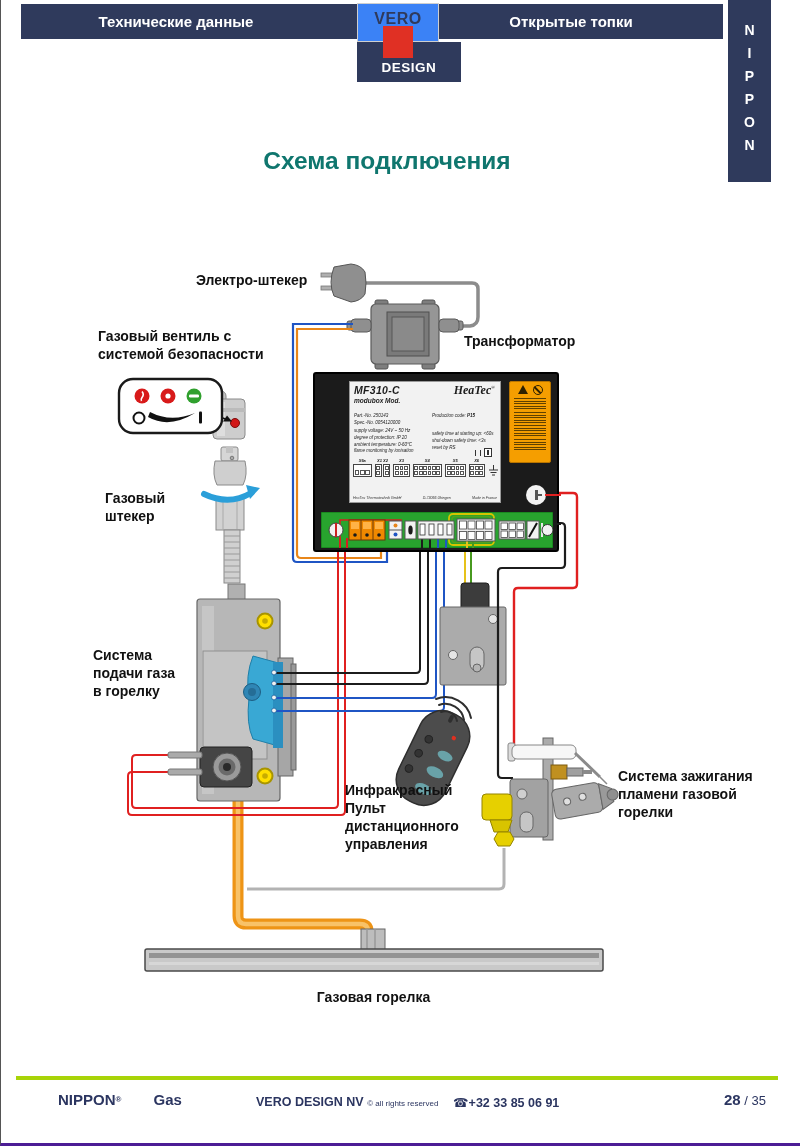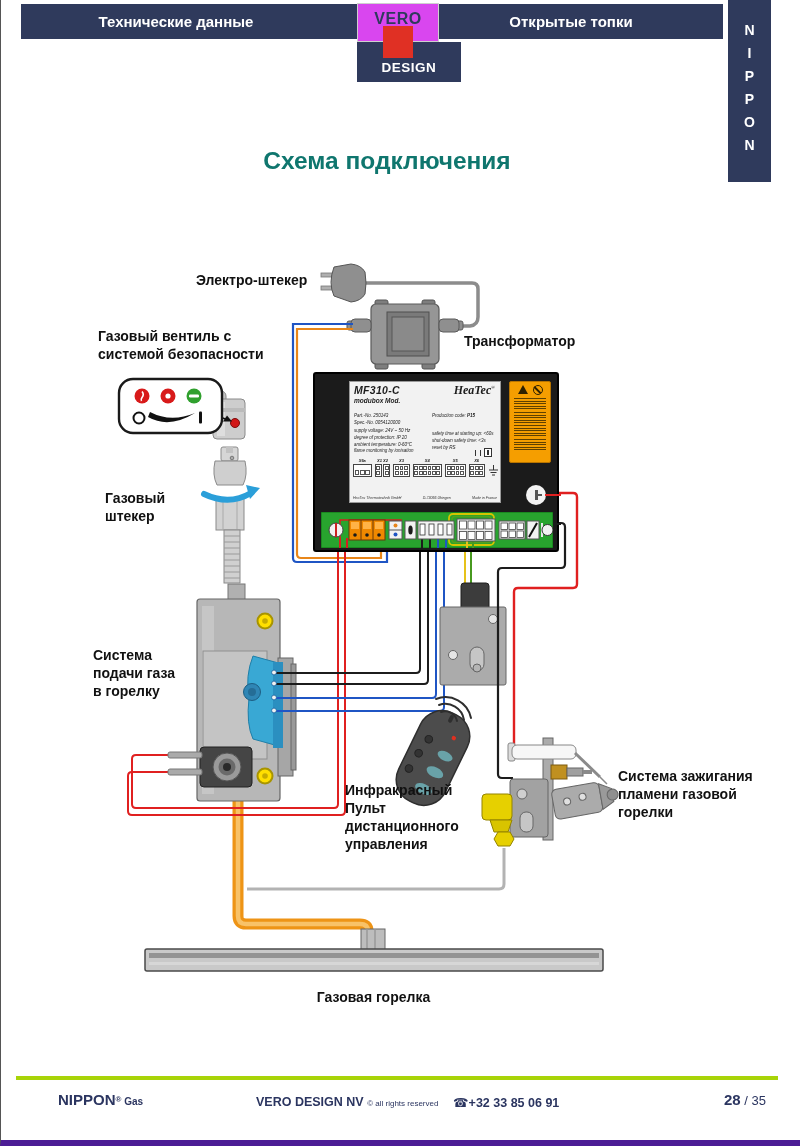--- a/index.html
+++ b/index.html
@@ -1,26 +1,26 @@
 <!DOCTYPE html>
 <html><head>
 <meta charset="utf-8">
 <style>
   html,body{margin:0;padding:0;background:#fff;}
   .page{position:relative;width:800px;height:1146px;background:#fff;overflow:hidden;
         font-family:"Liberation Sans","DejaVu Sans",sans-serif;box-sizing:border-box;
-        border-left:1px solid #555;border-bottom:6px solid #4c1d95;}
+        border-left:1px solid #555;border-bottom:3px solid #4c1d95;}
   .abs{position:absolute;}
   
   .hdr-band{left:20px;top:4px;width:702px;height:35px;background:#2f3a5c;}
   .hdr-tab{color:#fff;font-weight:bold;font-size:15px;text-align:center;top:13px;}
   .hdr-left{left:60px;width:230px;}
   .hdr-right{left:480px;width:180px;}
   .logo{left:356px;top:3px;width:82px;height:79px;}
-  .logo-top{position:absolute;left:0;top:0;width:82px;height:39px;background:#d946ef;
+  .logo-top{position:absolute;left:0;top:0;width:82px;height:39px;background:#3b82f6;
             border:1px solid #cfcfcf;box-sizing:border-box;text-align:center;}
   .logo-top span{color:#2f3a5c;font-weight:bold;font-size:16px;line-height:30px;letter-spacing:.5px;}
   .logo-bot{position:absolute;left:0;top:39px;width:104px;height:40px;background:#2f3a5c;text-align:center;}
   .logo-bot span{color:#fff;font-weight:bold;font-size:13.5px;line-height:52px;letter-spacing:.5px;}
   .logo-red{position:absolute;left:26px;top:23px;width:30px;height:32px;background:#e03024;}
   .side-tab{left:727px;top:0;width:43px;height:182px;background:#2f3a5c;text-align:center;}
   .side-tab span{display:inline-block;margin-top:22px;writing-mode:vertical-lr;text-orientation:upright;
                  color:#fff;font-weight:bold;font-size:14px;letter-spacing:7px;}
   
   .title{left:196px;top:147px;width:380px;text-align:center;font-size:24.5px;font-weight:bold;color:#0f766e;}
@@ -79,21 +79,21 @@
   .rbtn:before{content:"";position:absolute;left:9px;top:5px;width:2.6px;height:10px;background:#555;}
   .rbtn:after{content:"";position:absolute;left:9px;top:9px;width:7px;height:2.4px;background:#555;}
   .stub-red{position:absolute;left:230px;top:119.5px;width:16px;height:2.5px;background:#e02020;}
   .stub-blk{position:absolute;left:236px;top:149px;width:10px;height:2.2px;background:#1c1c1c;}
   .strip-svg{position:absolute;left:6px;top:138px;width:232px;height:36px;}
   
   .f-line{left:15px;top:1076px;width:762px;height:4px;background:#a8d408;}
   .f-navy{color:#2b3560;}
   .f-brand{left:57px;top:1091px;font-size:15px;font-weight:600;}
   .f-brand .reg{font-size:8px;vertical-align:3px;}
-  .f-brand .sfx{font-size:10px;font-weight:600;}
+  .f-brand .sfx{font-size:15px;font-weight:600;margin-left:28px;}
   .f-comp{left:255px;top:1095px;font-size:12.5px;font-weight:bold;}
   .f-comp .rights{font-size:8px;font-weight:normal;}
   .f-phone{left:452px;top:1095px;font-size:12.5px;font-weight:bold;}
   .f-page{left:690px;top:1091px;width:75px;text-align:right;font-size:13px;}
   .f-page .cur{font-size:15px;font-weight:bold;}
 </style>
 </head>
 <body>
 
 <div class="page">

